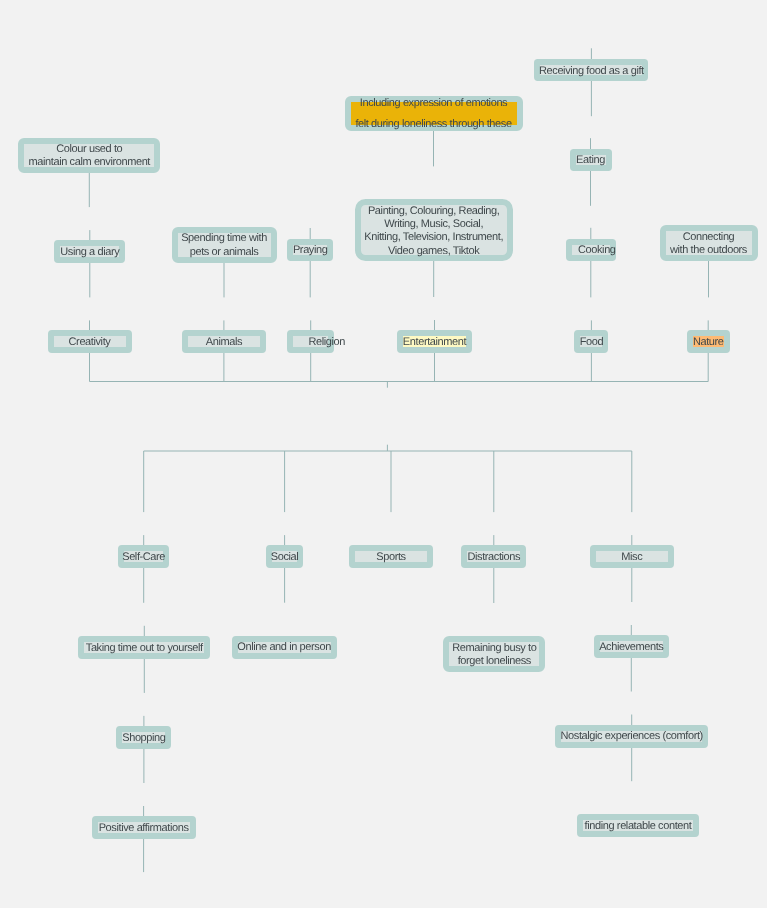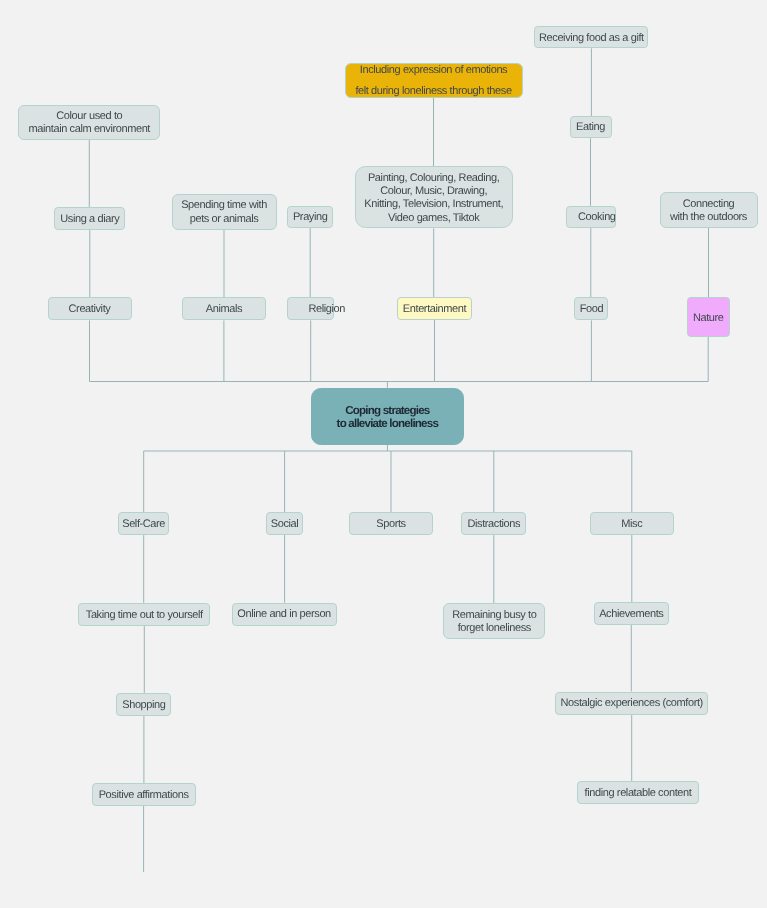--- a/index.html
+++ b/index.html
@@ -13,31 +13,32 @@
     text-rendering:geometricPrecision;
   }
   #canvas{position:relative;width:767px;height:908px;overflow:hidden;background:#f2f2f2;}
   #edge-layer{position:absolute;left:0;top:0;width:767px;height:908px;}
   #edge-layer path{fill:none;stroke:#96b4b4;stroke-width:1;}
   #node-layer{position:absolute;left:0;top:0;width:767px;height:908px;}
   .node{
     position:absolute;
     box-sizing:border-box;
     background:#dae3e2;
-    border:1px solid #f97316;
+    border:6px solid #f97316;
     border-radius:4px;
     color:#3f484b;
     font-size:11px;
     letter-spacing:-0.40px;
     line-height:13.4px;
     display:flex;
     flex-direction:column;
     align-items:center;
     justify-content:center;
     text-align:center;
+    margin-top:33px;
   }
   .node-label{white-space:pre;display:block;position:relative;top:1px;}
   .node.root{
     background:#79b1b7;
     border-color:#79b1b7;
     font-weight:bold;
     font-size:11.6px;
     letter-spacing:-0.8px;
     line-height:13.4px;
     color:#1f2933;
@@ -95,21 +96,21 @@
       </div>
     <div class="node" style="left: 18.3px; top: 104.5px; width: 142px; height: 35.5px; border-radius: 6px; background: rgb(218, 227, 226); border-color: rgb(180, 211, 207); color: rgb(63, 72, 75);">
         <span class="node-label">Colour used to</span>
         <span class="node-label">maintain calm environment</span>
       </div>
     <div class="node" style="left: 569.5px; top: 116.2px; width: 42px; height: 22px; border-radius: 3.7px; background: rgb(218, 227, 226); border-color: rgb(180, 211, 207); color: rgb(63, 72, 75);">
         <span class="node-label">Eating</span>
       </div>
     <div class="node" style="left: 354.7px; top: 166.4px; width: 158px; height: 62px; border-radius: 10.5px; background: rgb(218, 227, 226); border-color: rgb(180, 211, 207); color: rgb(63, 72, 75);">
         <span class="node-label">Painting, Colouring, Reading,</span>
-        <span class="node-label">Colour, Music, Drawing,</span>
+        <span class="node-label">Writing, Music, Social,</span>
         <span class="node-label">Knitting, Television, Instrument,</span>
         <span class="node-label">Video games, Tiktok</span>
       </div>
     <div class="node" style="left: 171.5px; top: 194.1px; width: 105px; height: 35.5px; border-radius: 6px; background: rgb(218, 227, 226); border-color: rgb(180, 211, 207); color: rgb(63, 72, 75);">
         <span class="node-label">Spending time with</span>
         <span class="node-label">pets or animals</span>
       </div>
     <div class="node" style="left: 659.5px; top: 192.4px; width: 98px; height: 35.5px; border-radius: 6px; background: rgb(218, 227, 226); border-color: rgb(180, 211, 207); color: rgb(63, 72, 75);">
         <span class="node-label">Connecting</span>
         <span class="node-label">with the outdoors</span>
@@ -131,26 +132,22 @@
       </div>
     <div class="node" style="left: 287.2px; top: 297.4px; width: 47px; height: 23px; border-radius: 3.9px; background: rgb(218, 227, 226); border-color: rgb(180, 211, 207); color: rgb(63, 72, 75); padding-left: 32px;">
         <span class="node-label">Religion</span>
       </div>
     <div class="node" style="left: 397px; top: 297px; width: 75px; height: 23px; border-radius: 3.9px; background: #fef9c3; border-color: rgb(180, 211, 207); color: rgb(63, 72, 75);">
         <span class="node-label">Entertainment</span>
       </div>
     <div class="node" style="left: 574.4px; top: 297.4px; width: 34px; height: 23px; border-radius: 3.9px; background: rgb(218, 227, 226); border-color: rgb(180, 211, 207); color: rgb(63, 72, 75);">
         <span class="node-label">Food</span>
       </div>
-    <div class="node" style="left: 686.7px; top: 297.4px; width: 43px; height: 40px; border-radius: 3.9px; background: #f0abfc; border-color: rgb(180, 211, 207); color: rgb(63, 72, 75);">
+    <div class="node" style="left: 686.7px; top: 297.4px; width: 43px; height: 23px; border-radius: 3.9px; background: #fdba74; border-color: rgb(180, 211, 207); color: rgb(63, 72, 75);">
         <span class="node-label">Nature</span>
-      </div>
-    <div class="node root" style="left: 310.6px; top: 387.7px; width: 153.5px; height: 57px; border-radius: 9.7px; background: rgb(121, 177, 183); border-color: rgb(121, 177, 183); color: rgb(31, 41, 51);">
-        <span class="node-label">Coping strategies</span>
-        <span class="node-label">to alleviate loneliness</span>
       </div>
     <div class="node" style="left: 118.4px; top: 512.1px; width: 50.5px; height: 23px; border-radius: 3.9px; background: rgb(218, 227, 226); border-color: rgb(180, 211, 207); color: rgb(63, 72, 75);">
         <span class="node-label">Self-Care</span>
       </div>
     <div class="node" style="left: 266.1px; top: 512.1px; width: 37px; height: 23px; border-radius: 3.9px; background: rgb(218, 227, 226); border-color: rgb(180, 211, 207); color: rgb(63, 72, 75);">
         <span class="node-label">Social</span>
       </div>
     <div class="node" style="left: 349px; top: 512.1px; width: 84px; height: 23px; border-radius: 3.9px; background: rgb(218, 227, 226); border-color: rgb(180, 211, 207); color: rgb(63, 72, 75);">
         <span class="node-label">Sports</span>
       </div>

